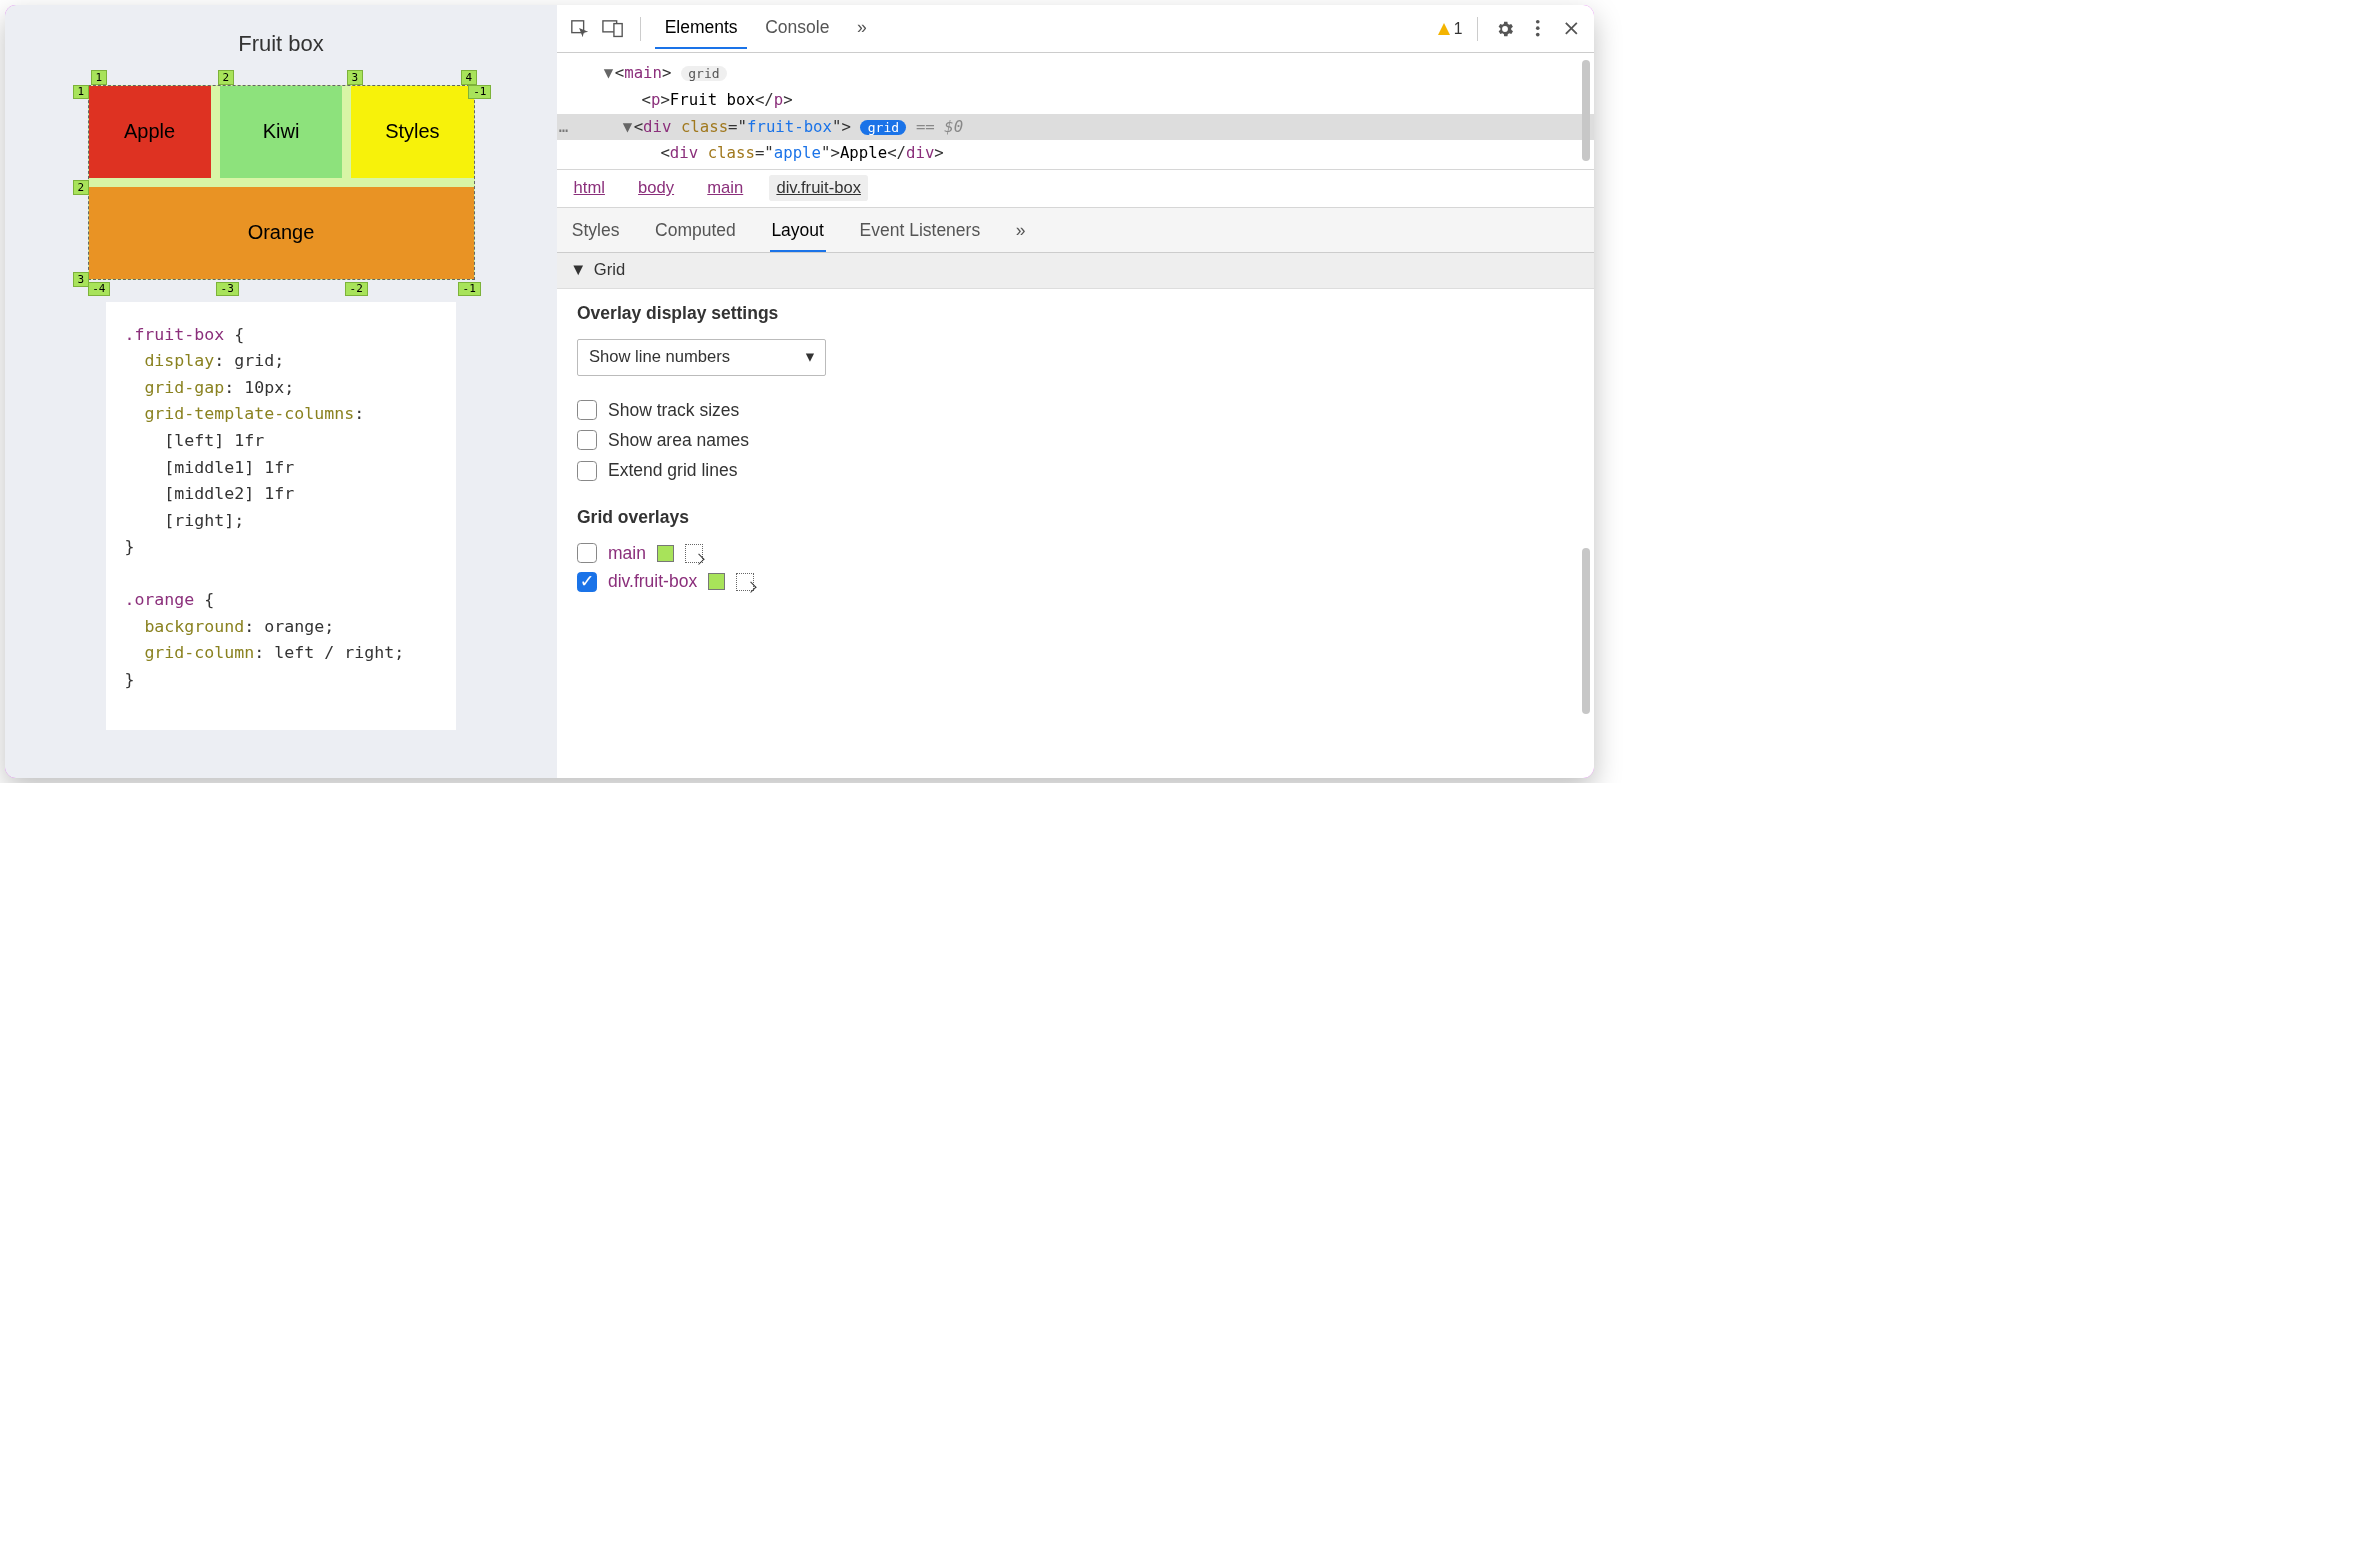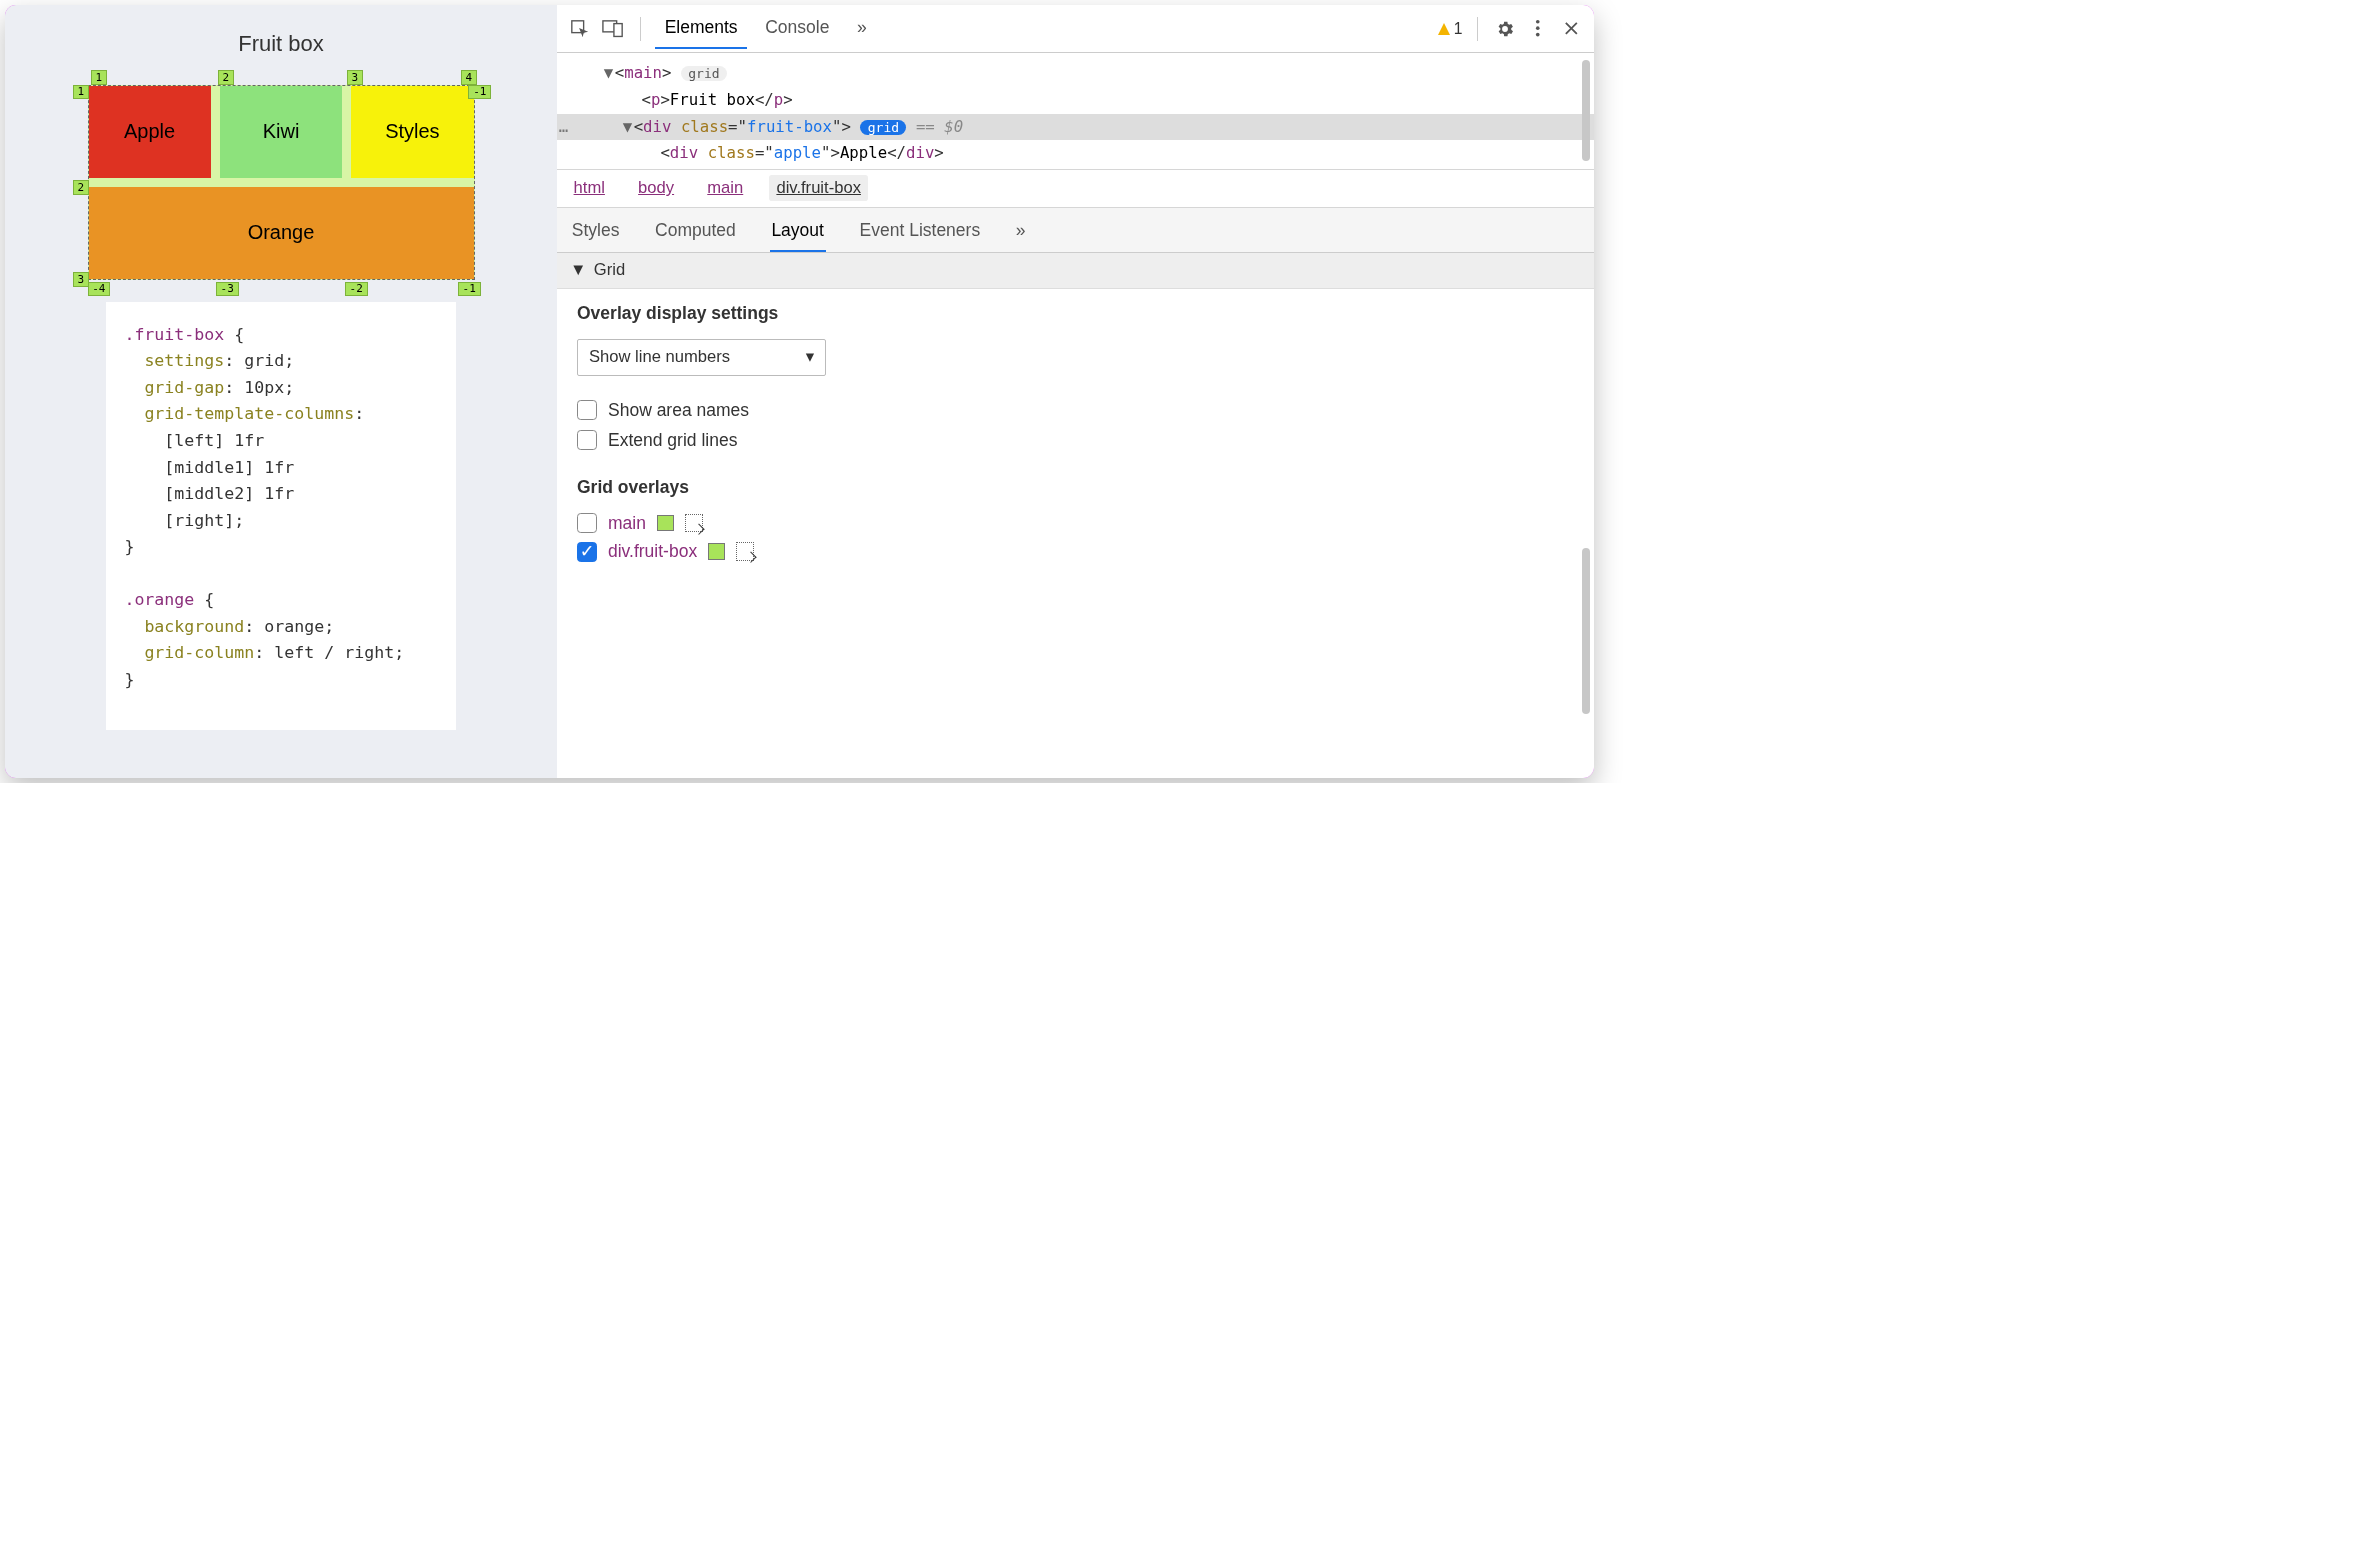--- a/index.html
+++ b/index.html
@@ -105,21 +105,21 @@
 
       <span class="pin" style="top:16.6px; right:0px">-1</span>
 
       <span class="pin" style="bottom:5.5px; left:16.6px">-4</span>
       <span class="pin" style="bottom:5.5px; left:145px">-3</span>
       <span class="pin" style="bottom:5.5px; left:274px">-2</span>
       <span class="pin" style="bottom:5.5px; left:387px">-1</span>
     </div>
 
     <div class="code-card"><span class="sel">.fruit-box</span> <span class="punct">{</span>
-  <span class="prop">settings</span>: <span class="val">grid</span>;
+  <span class="prop">display</span>: <span class="val">grid</span>;
   <span class="prop">grid-gap</span>: <span class="val">10px</span>;
   <span class="prop">grid-template-columns</span>:
     <span class="val">[left] 1fr</span>
     <span class="val">[middle1] 1fr</span>
     <span class="val">[middle2] 1fr</span>
     <span class="val">[right]</span>;
 <span class="punct">}</span>
 
 <span class="sel">.orange</span> <span class="punct">{</span>
   <span class="prop">background</span>: <span class="val">orange</span>;
@@ -198,20 +198,24 @@
     </div>
 
     <div class="section-body">
       <div class="h4">Overlay display settings</div>
       <div class="select">
         <span>Show line numbers</span>
         <span>▾</span>
       </div>
       <div class="chk-row">
           <span class="chk"></span>
+          <span>Show track sizes</span>
+        </div>
+      <div class="chk-row">
+          <span class="chk"></span>
           <span>Show area names</span>
         </div>
       <div class="chk-row">
           <span class="chk"></span>
           <span>Extend grid lines</span>
         </div>
 
       <div class="h4" style="margin-top:26px">Grid overlays</div>
       <div class="overlay-row">
         <span class="chk"></span>

